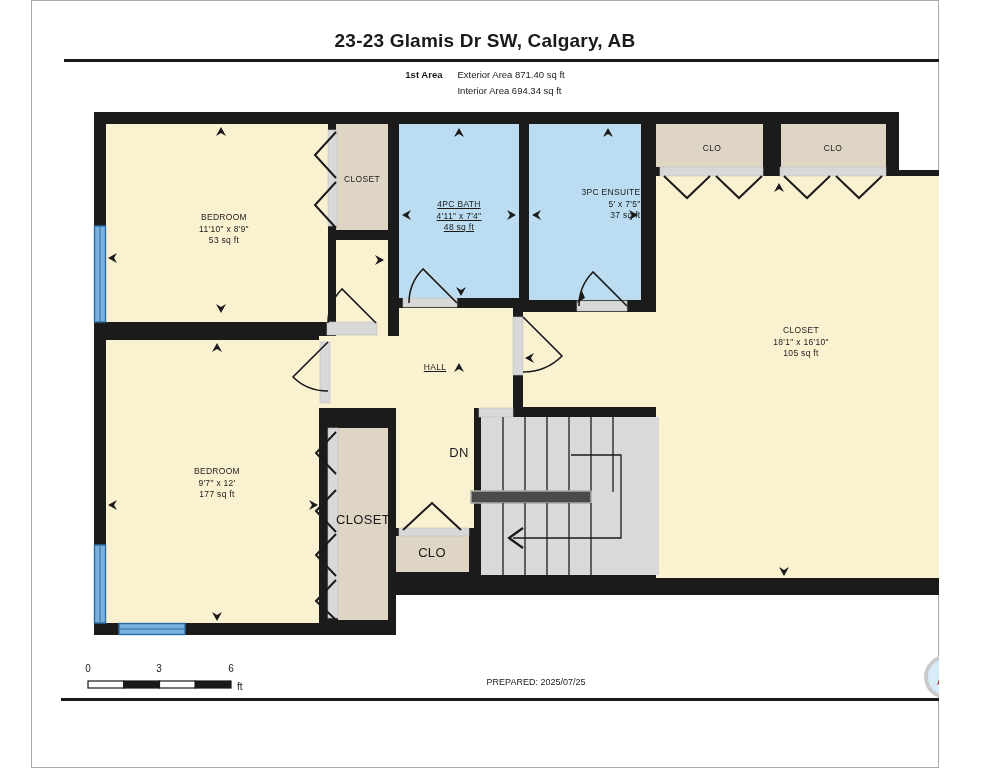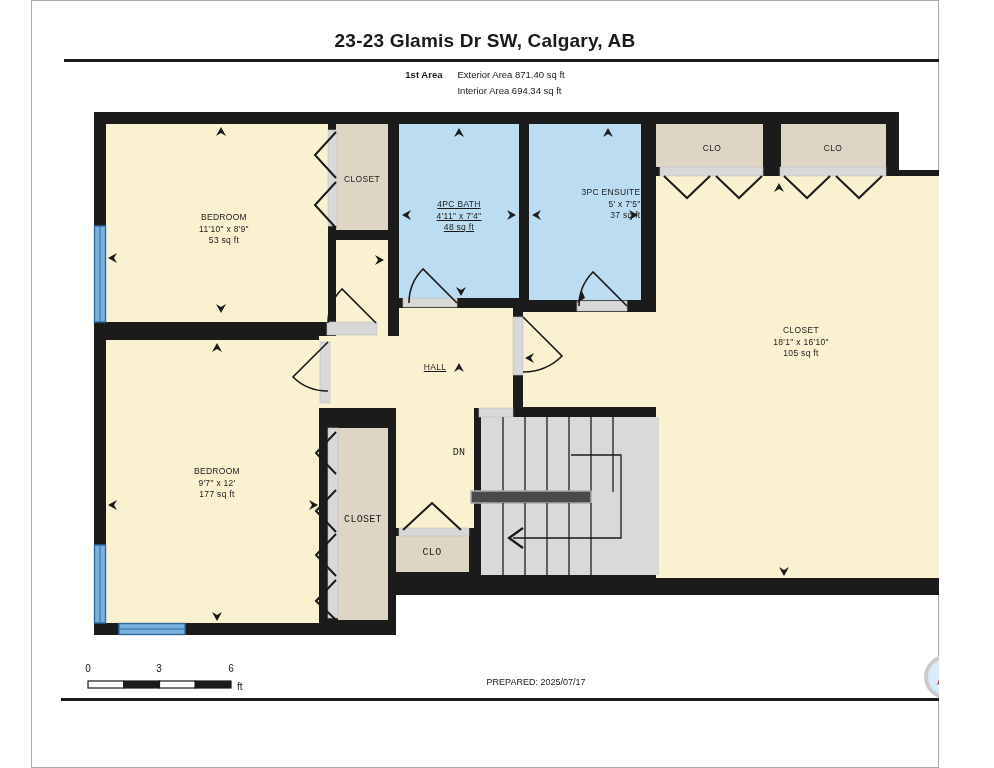--- a/index.html
+++ b/index.html
@@ -35,21 +35,21 @@
   .c-sill{fill:var(--sill);stroke:#bfbfbf;stroke-width:.6;}
   .c-window{fill:var(--window);stroke:var(--windowline);stroke-width:1.4;}
   .door{stroke:#1a1a1a;stroke-width:1.6;fill:none;}
   .chev{stroke:#1a1a1a;stroke-width:2;fill:none;stroke-linejoin:miter;}
   .tread{stroke:#2a2a2a;stroke-width:1.4;}
   .dart{fill:#1a1a1a;}
   .lbl{
     position:absolute;transform:translateX(-50%);text-align:center;
     font-size:8.5px;line-height:11.5px;letter-spacing:.3px;white-space:nowrap;color:#1a1a1a;
   }
-  .lbl.small{font-size:10px;font-family:Liberation Mono, monospace;}
+  .lbl.small{font-size:13px;}
   .foot-num{position:absolute;transform:translateX(-50%);font-size:10px;}
   .foot-ft{position:absolute;font-size:10px;}
   .prepared{position:absolute;transform:translateX(-50%);font-size:9px;color:#222;}
   .north{position:absolute;transform:translateX(-50%);font-size:10px;font-weight:bold;}
   .disclaimer{position:absolute;left:33px;top:709px;font-size:8.8px;color:#111;letter-spacing:.1px;}
 </style>
 </head>
 <body>
 
 <div class="sheet">
@@ -229,17 +229,17 @@
     <div>CLOSET</div>
   </div>
   <div class="lbl small" style="left:401px;top:547px;">
     <div>CLO</div>
   </div>
 
   <div class="foot-num" style="left:57px;top:663px;">0</div>
   <div class="foot-num" style="left:128px;top:663px;">3</div>
   <div class="foot-num" style="left:200px;top:663px;">6</div>
   <div class="foot-ft" style="left:206px;top:681px;">ft</div>
-  <div class="prepared" style="left:505px;top:677px;">PREPARED: 2025/07/17</div>
+  <div class="prepared" style="left:505px;top:677px;">PREPARED: 2025/07/25</div>
   <div class="north" style="left:915px;top:645px;">N</div>
   <div class="rule rule-bottom"></div>
 
 </div>
 
 </body></html>

